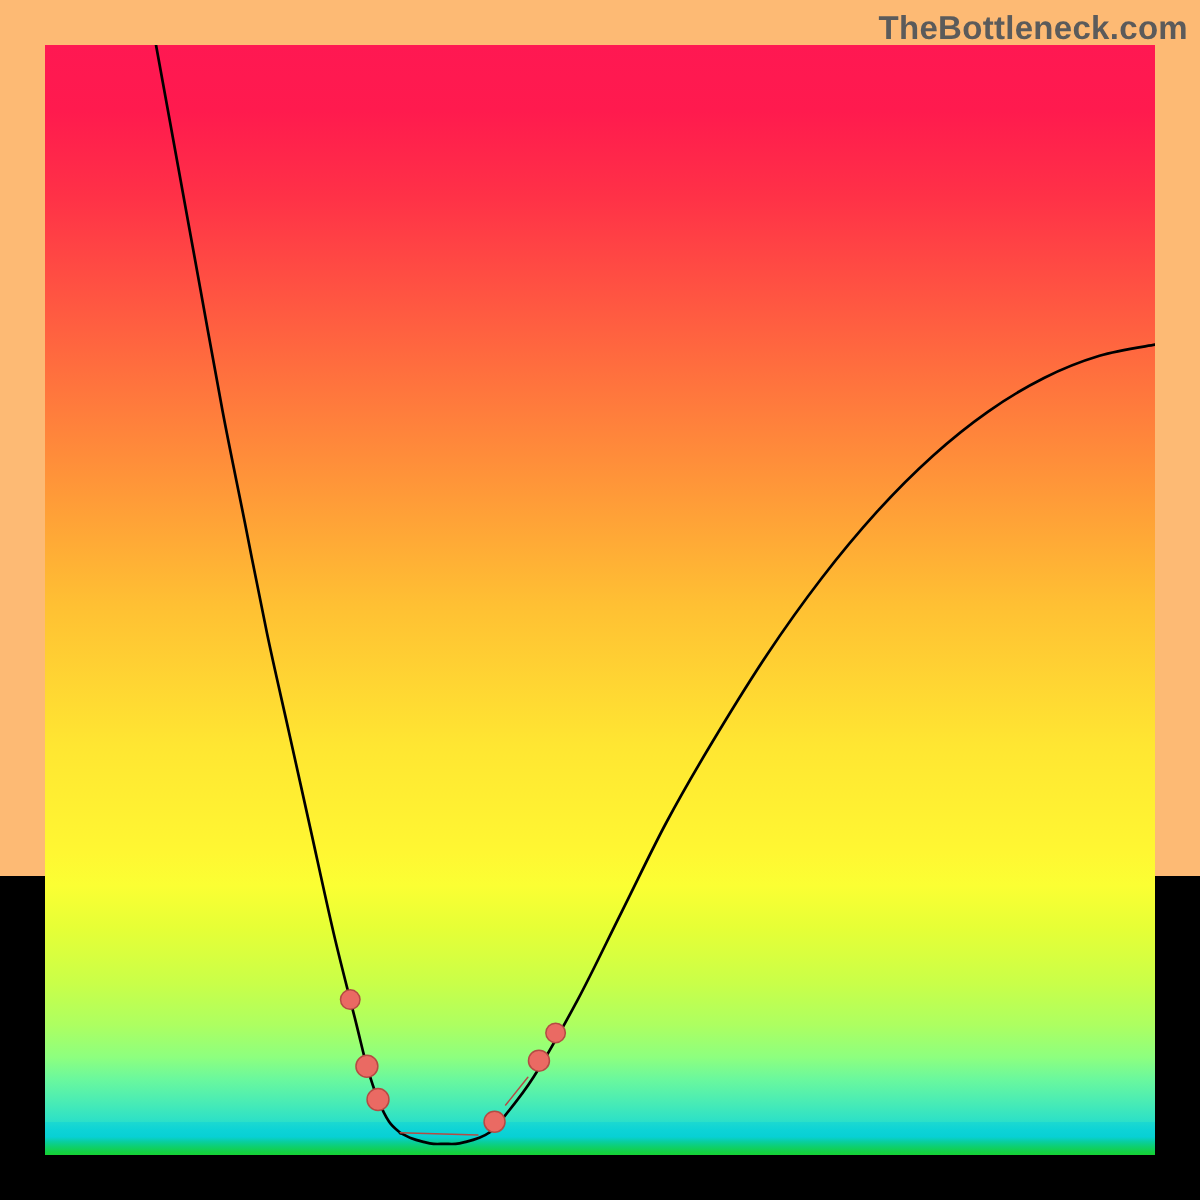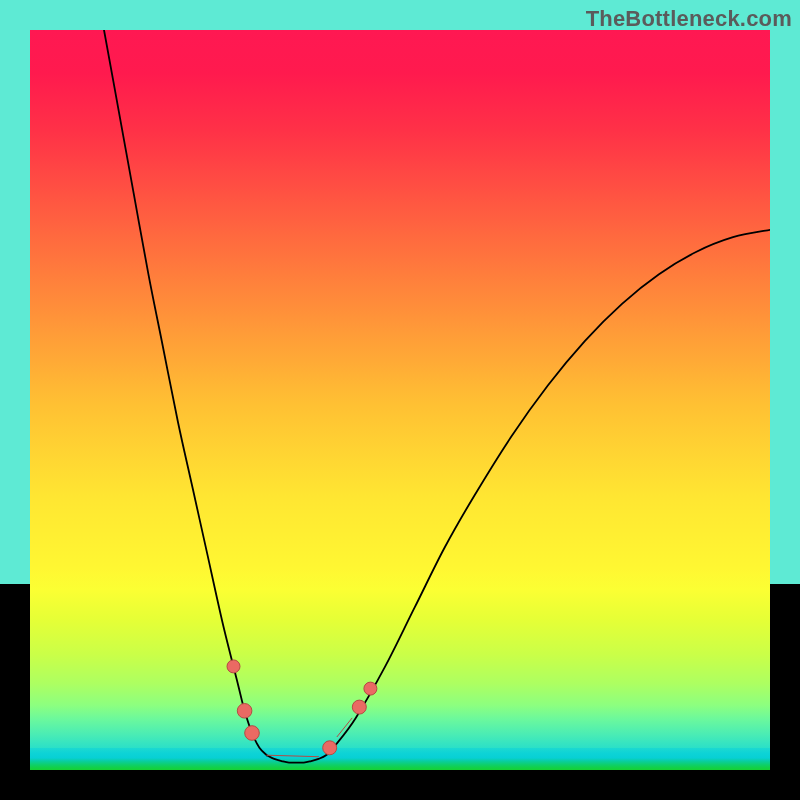--- a/index.html
+++ b/index.html
@@ -8,21 +8,21 @@
     width: 800px;
     height: 800px;
     background: #000;
     overflow: hidden;
     font-family: Arial, Helvetica, sans-serif;
   }
   .stage {
     position: relative;
     width: 800px;
     height: 584px;
-    background: #5eead4;
+    background: #fdba74;
   }
   .plot {
     position: absolute;
     left: 30px;
     top: 30px;
     width: 740px;
     height: 740px;
     overflow: hidden;
   }
   .grad {

